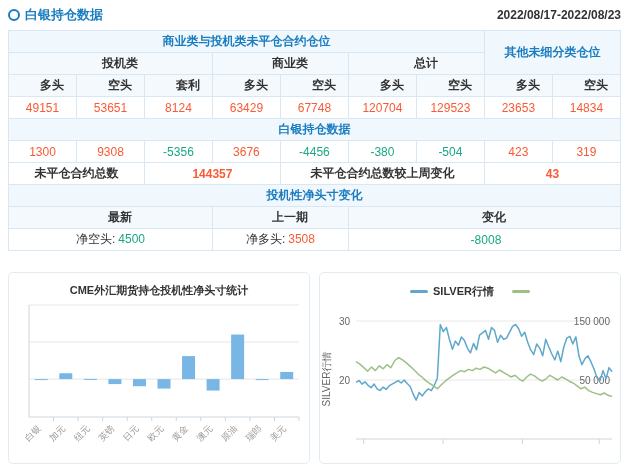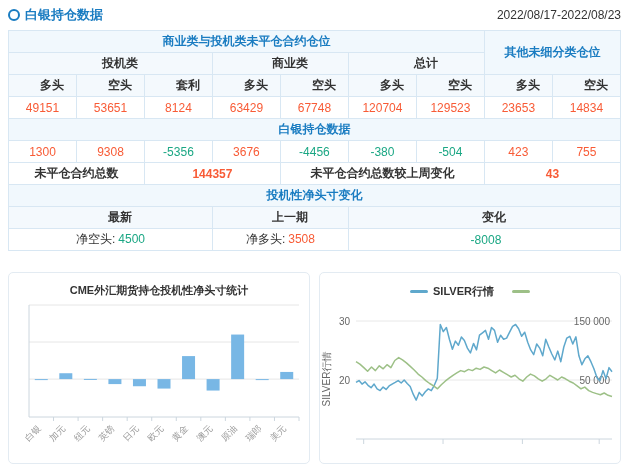--- a/index.html
+++ b/index.html
@@ -4,21 +4,21 @@
 <style>
   html,body{margin:0;padding:0;background:#fff;}
   body{width:629px;height:469px;font-family:"Liberation Sans","DejaVu Sans",sans-serif;overflow:hidden;position:relative;}
   .page{position:absolute;inset:0;}
 
   
   .hdr{position:absolute;left:8px;right:8px;top:4px;height:22px;display:flex;align-items:center;justify-content:space-between;}
   .title-wrap{display:flex;align-items:center;gap:5px;}
   .dot{width:8px;height:8px;border:2.5px solid #1a7cc1;border-radius:50%;display:inline-block;}
   h1.pt{font-size:13px;color:#1a7cc1;font-weight:bold;margin:0;}
-  .date{font-size:12px;color:#333;font-weight:normal;margin-left:27px;}
+  .date{font-size:12px;color:#333;font-weight:bold;margin-left:27px;}
 
   
   table.pos{position:absolute;left:8px;top:30px;width:613px;border-collapse:collapse;table-layout:fixed;font-size:12px;}
   table.pos td{border:1px solid #d8e7f3;text-align:center;height:21px;padding:0 1px;white-space:nowrap;overflow:hidden;}
   tr.sec td{color:#1a7cc1;font-weight:bold;background:#f1f8fd;}
   tr.sub td, tr.cols td{font-weight:bold;color:#333;background:#f4f9fd;padding-left:20px;}
   tr.vals td{color:#f85b36;background:#fff;}
   .pos{color:#f85b36!important;} .neg{color:#1ba784!important;}
   tr.totals td{background:#fff;margin-left:10px;}
   td.lbl{font-weight:bold;color:#333;}
@@ -100,21 +100,21 @@
     </tr>
     <tr class="vals">
       <td class="pos">1300</td>
       <td class="pos">9308</td>
       <td class="neg">-5356</td>
       <td class="pos">3676</td>
       <td class="neg">-4456</td>
       <td class="neg">-380</td>
       <td class="neg">-504</td>
       <td class="pos">423</td>
-      <td class="pos">755</td>
+      <td class="pos">319</td>
     </tr>
     <tr class="totals">
       <td colspan="2" class="lbl">未平仓合约总数</td>
       <td colspan="2" class="val">144357</td>
       <td colspan="3" class="lbl">未平仓合约总数较上周变化</td>
       <td colspan="2" class="val">43</td>
     </tr>
     <tr class="sec">
       <td colspan="9">投机性净头寸变化</td>
     </tr>

